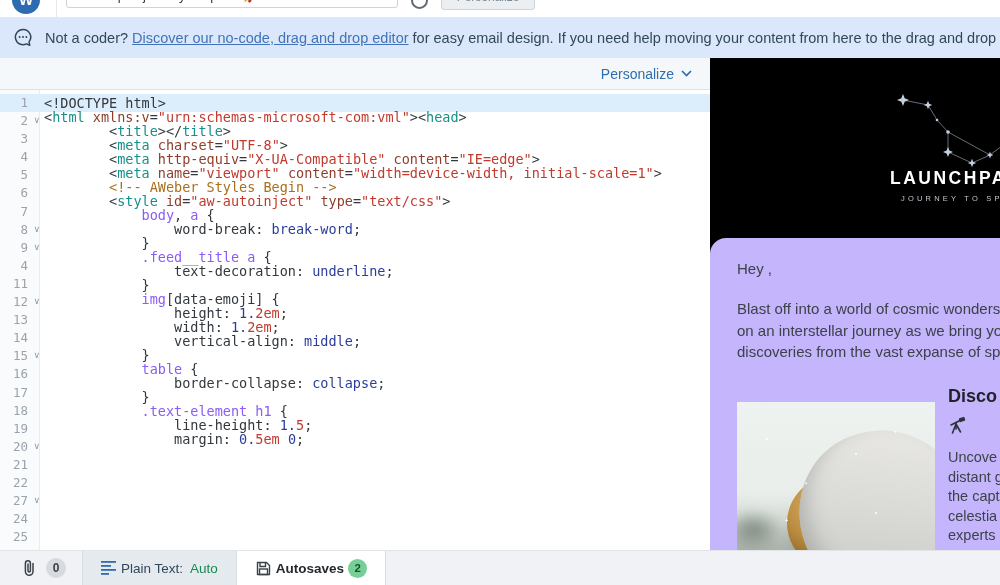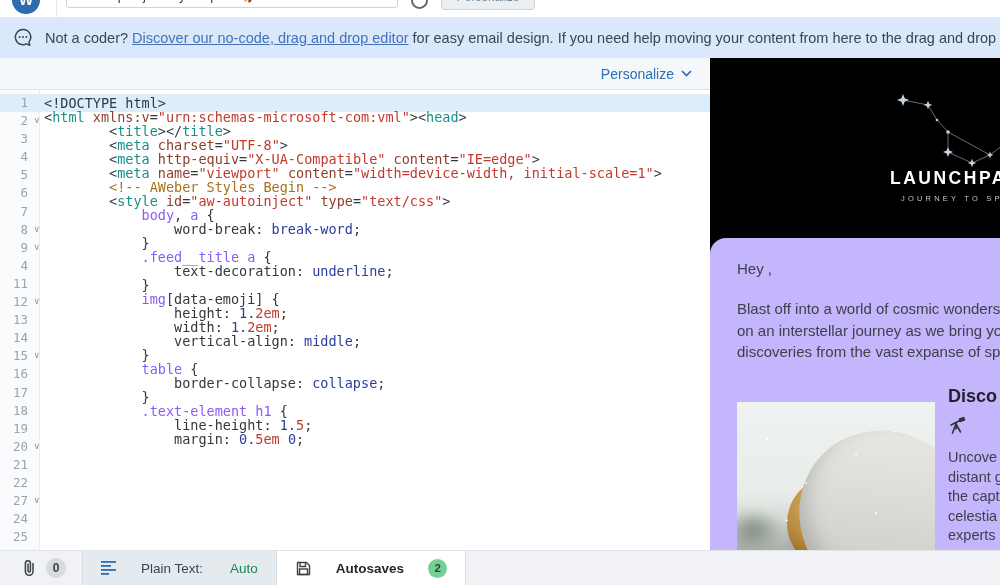--- a/index.html
+++ b/index.html
@@ -99,21 +99,21 @@
       radial-gradient(2px 2px at 80% 20%, #fff 50%, transparent 60%),
       radial-gradient(2px 2px at 25% 80%, #fff 50%, transparent 60%),
       radial-gradient(2px 2px at 70% 75%, #fff 50%, transparent 60%); }
 
   
   .bottombar { position:absolute; left:0; top:550px; width:1000px; height:35px;
     background:#f0f2f5; border-top:1px solid #e1e5e8; display:flex; align-items:stretch; }
   .attach { display:flex; align-items:center; gap:8px; padding:0 16px 0 20px; }
   .badge-zero { width:20px; height:20px; border-radius:50%; background:#d7dbdf; color:#3a4248;
     font-size:12px; font-weight:bold; text-align:center; line-height:20px; }
-  .tab { display:flex; align-items:center; gap:24px; padding:0 18px; font-size:13.5px; cursor:pointer; }
+  .tab { display:flex; align-items:center; gap:4px; padding:0 18px; font-size:13.5px; cursor:pointer; }
   .tab-plain { background:#e5eaee; border-left:1px solid #d8dde1; color:#33475b; }
   .tab-plain .val { color:#178a53; margin-left:3px; }
   .tab-amp { color:#7a838c; }
   .amp-circle { width:16px; height:16px; border-radius:50%; background:#1976d2;
     display:flex; align-items:center; justify-content:center; }
   .gray-dot { width:7px; height:7px; border-radius:50%; background:#b6bcc2; margin-left:4px; }
   .tab-auto { background:#fff; border-left:1px solid #d8dde1; border-right:1px solid #d8dde1;
     color:#24292e; font-weight:bold; }
   .badge-two { width:19px; height:19px; border-radius:50%; background:#76cf96; color:#14532d;
     font-size:11.5px; font-weight:bold; text-align:center; line-height:19px; }

